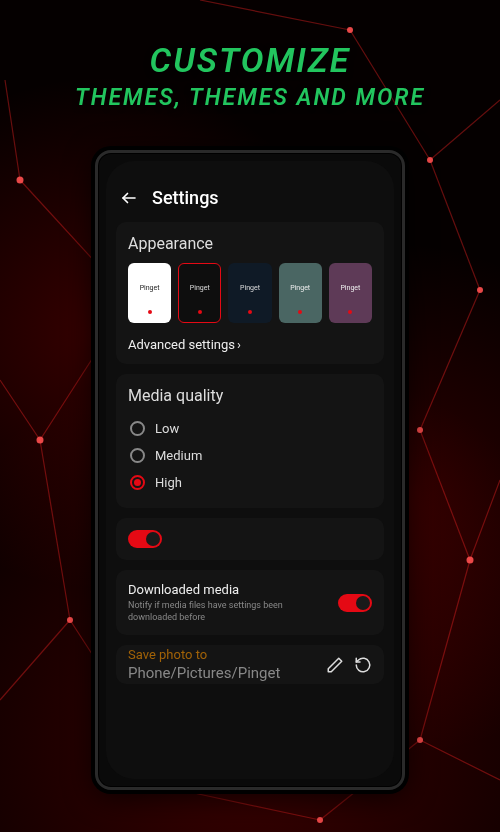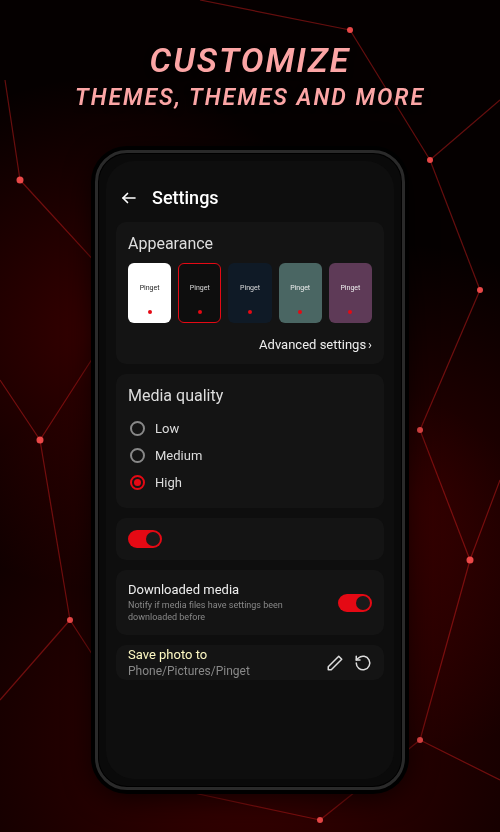--- a/index.html
+++ b/index.html
@@ -13,35 +13,35 @@
       radial-gradient(circle at 20% 40%, rgba(200,0,0,0.25) 0%, transparent 40%),
       radial-gradient(circle at 80% 60%, rgba(200,0,0,0.2) 0%, transparent 40%),
       radial-gradient(circle at 50% 90%, rgba(180,0,0,0.3) 0%, transparent 50%),
       #050000;
     z-index: 0;
   }
   .bg svg { position: absolute; inset: 0; width: 100%; height: 100%; }
 
   .promo {
     position: absolute; top: 40px; left: 0; right: 0;
-    text-align: center; color: #fca5a5; z-index: 2;
+    text-align: center; color: #22c55e; z-index: 2;
     font-style: italic; font-weight: 600;
     text-shadow: 0 2px 6px rgba(0,0,0,0.6);
   }
   .promo .line1 { font-size: 34px; letter-spacing: 2px; }
   .promo .line2 { font-size: 23px; letter-spacing: 2px; margin-top: 4px; }
 
   
   .phone {
     position: absolute;
     left: 50%; transform: translateX(-50%);
     top: 150px;
     width: 310px; height: 640px;
     background: #0a0a0a;
-    border-radius: 32px;
+    border-radius: 16px;
     border: 3px solid #2a2a2a;
     box-shadow: 0 6px 30px rgba(0,0,0,0.8), inset 0 0 0 1px #000, 0 0 0 4px #000;
     z-index: 3;
     overflow: hidden;
   }
   .screen {
     position: absolute; inset: 8px;
     background: #0e0e0e;
     border-radius: 28px;
     overflow: hidden;
@@ -75,21 +75,21 @@
     display: flex; flex-direction: column; align-items: center; justify-content: center;
     gap: 8px; cursor: pointer; border: 1.5px solid transparent;
     position: relative; font-size: 7px;
   }
   .theme-swatch.selected { border-color: #e50914; }
   .theme-swatch .dot { width: 4px; height: 4px; border-radius: 50%; background: #e50914; position: absolute; bottom: 8px; }
   .theme-swatch .lbl { position: absolute; top: 20px; }
 
   .adv-row {
     text-align: center; margin-top: 14px; font-size: 13px; color: #eee;
-    display: flex; align-items: center; justify-content: flex-end; gap: 2px; cursor: pointer;
+    display: flex; align-items: center; justify-content: flex-start; gap: 2px; cursor: pointer;
   }
 
   
   .radio-item { display: flex; align-items: center; gap: 10px; padding: 6px 2px; cursor: pointer; }
   .radio {
     width: 15px; height: 15px; border: 2px solid #888; border-radius: 50%;
     display: flex; align-items: center; justify-content: center;
   }
   .radio.checked { border-color: #e50914; }
   .radio.checked::after { content: ""; width: 7px; height: 7px; background: #e50914; border-radius: 50%; }
@@ -105,22 +105,22 @@
     position: relative; cursor: pointer; flex-shrink: 0;
   }
   .switch::after {
     content: ""; position: absolute; right: 2px; top: 2px;
     width: 14px; height: 14px; border-radius: 50%; background: #1a1a1a;
   }
 
   
   .save-row { display: flex; align-items: center; gap: 10px; padding-top: 2px; padding-bottom: 2px; }
   .save-text { flex: 1; }
-  .save-title { font-size: 13px; color: #fef9c3; }
-  .save-sub { font-size: 12px; color: #888; margin-top: 2px; }
+  .save-title { font-size: 13px; color: #a16207; }
+  .save-sub { font-size: 15px; color: #888; margin-top: 2px; }
   .icon-btn { width: 18px; height: 18px; color: #ddd; cursor: pointer; }
 
   .chev { font-size: 13px; }
 </style>
 </head>
 <body>
 
 <div class="bg">
   <svg viewBox="0 0 500 832">
     <g stroke="rgba(220,30,30,0.45)" stroke-width="1.2" fill="none">

